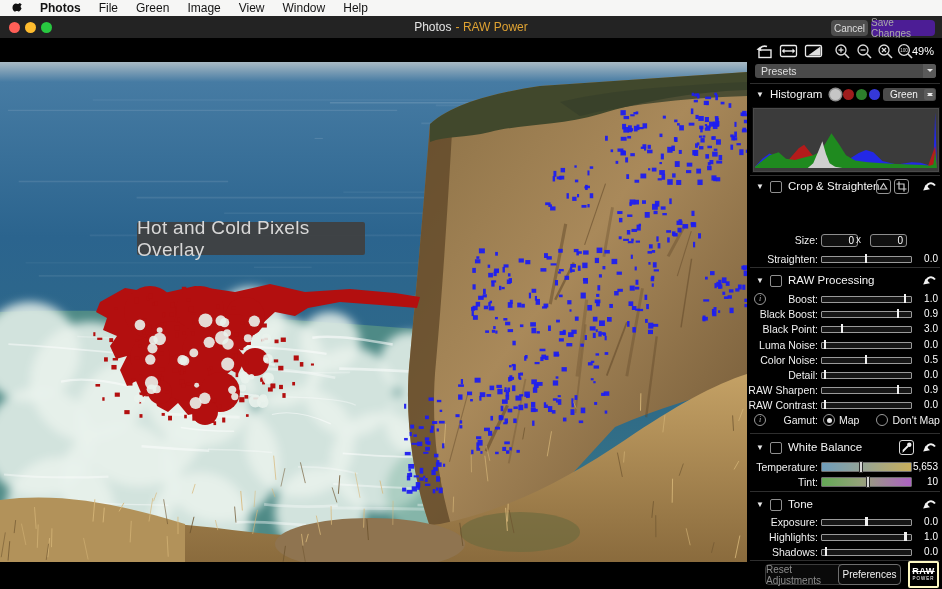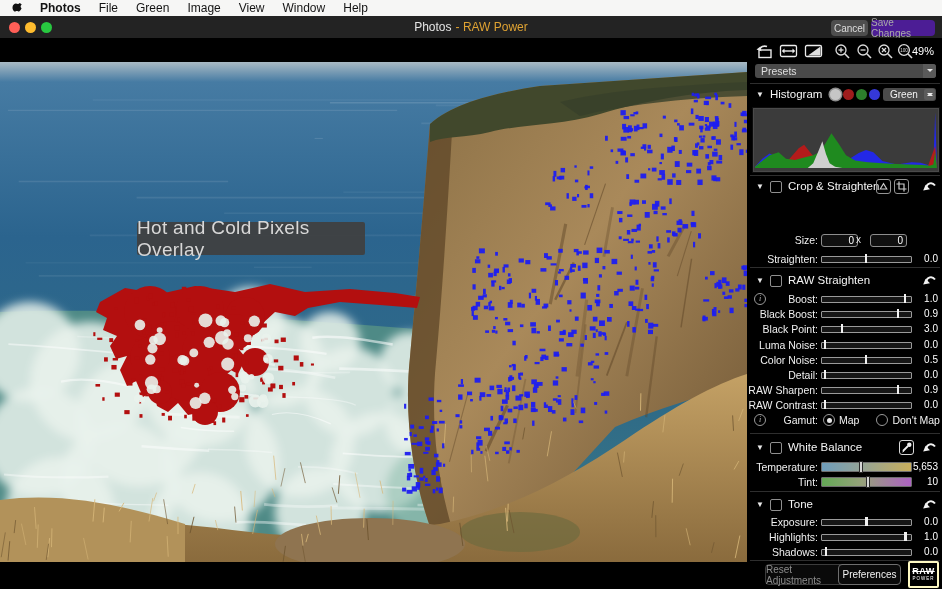--- a/index.html
+++ b/index.html
@@ -1142,21 +1142,21 @@
           </span>
           <span class="sval">0.0</span>
         </div>
       </div>
 
     <div class="sep" style="top:229px"></div>
 
     <div class="hdr" style="top:235px">
       <span class="tri">▼</span>
       <span class="cb"></span>
-      <span class="ttl" style="left:40px">RAW Straighten</span>
+      <span class="ttl" style="left:40px">RAW Processing</span>
       <span class="undo-btn">
         <svg width="15" height="15" viewBox="0 0 15 15">
           <path d="M4,9 C5,4 10,2.5 13,6.5" fill="none" stroke="#f2f2f2" stroke-width="2"></path>
           <path d="M1.2,11.5 L8,10.2 L3.6,5.8 Z" fill="#f2f2f2"></path>
         </svg>
       </span>
     </div>
     <div id="raw-mount">
         <div class="srow" style="top: 255px;">
           <span class="info-ic">i</span>

